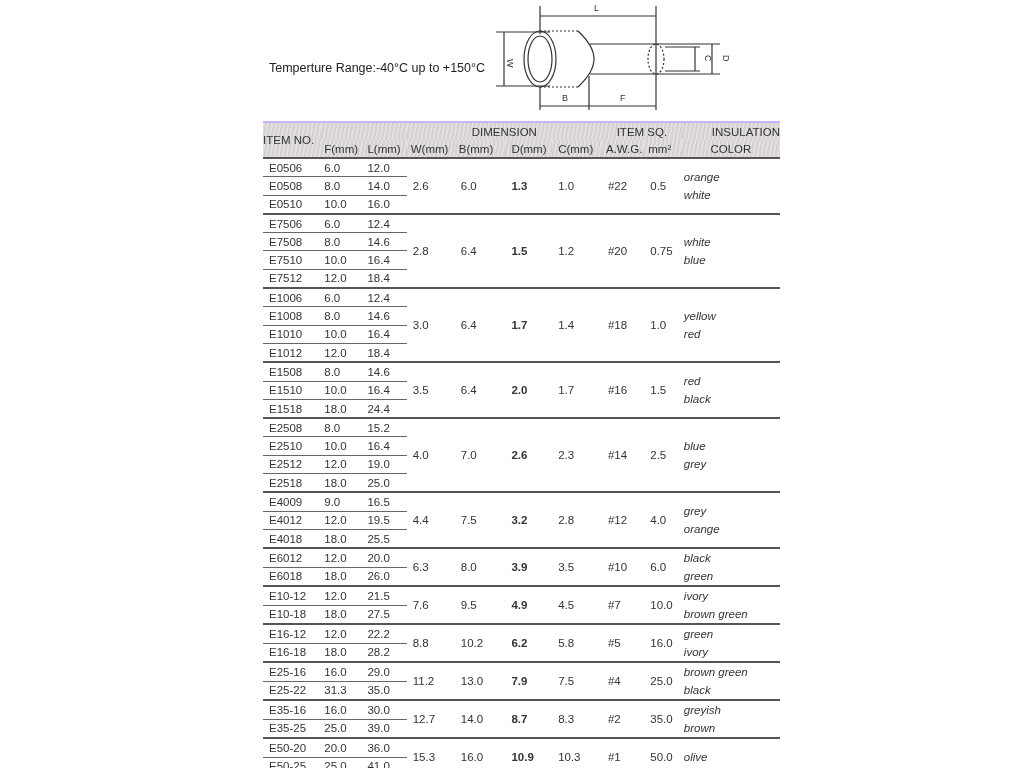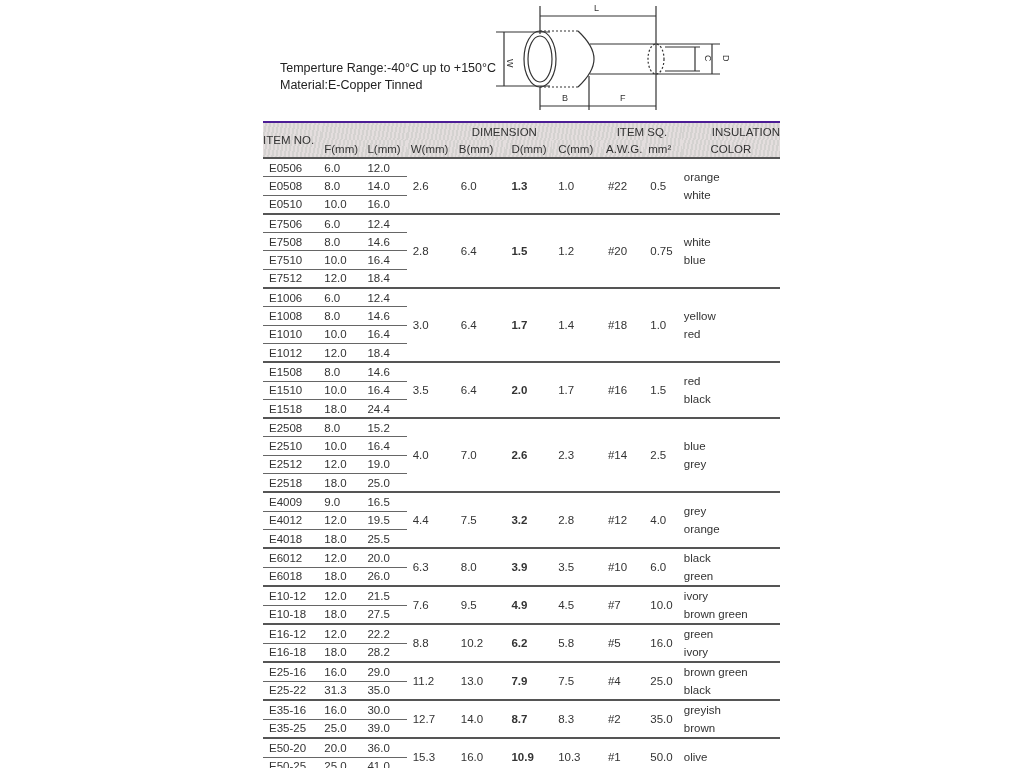--- a/index.html
+++ b/index.html
@@ -1,50 +1,49 @@
 <!DOCTYPE html>
 <html><head>
 <meta charset="utf-8">
 <style>
   html, body { margin: 0; padding: 0; }
   body {
     width: 1024px; height: 768px; background: #ffffff; position: relative; overflow: hidden;
     font-family: "Liberation Sans", sans-serif; color: #222;
   }
   .specs {
-    position: absolute; left: 280px; top: 60px; font-size: 12.5px; line-height: 16.5px; color: #222;
+    position: absolute; left: 269px; top: 60px; font-size: 12.5px; line-height: 16.5px; color: #222;
   }
   .specs div { white-space: nowrap; }
   .diagram { position: absolute; left: 490px; top: 0px; width: 250px; height: 120px; }
   .table-wrap { position: absolute; left: 263px; top: 121px; width: 517px; }
   table { border-collapse: collapse; width: 517px; font-size: 11.5px; color: #333; }
   thead tr.hdr1 th, thead tr.hdr2 th {
     font-weight: normal; color: #333; padding: 0; height: 17px;
     background: repeating-linear-gradient(100deg, #e4dede 0px, #e4dede 2px, #d4d2d0 2px, #d4d2d0 4px);
   }
-  thead tr.hdr1 { border-top: 2px solid #4c1d95; }
+  thead tr.hdr1 { border-top: 2px solid #c4b5fd; }
   thead tr.hdr2 { border-bottom: 2px solid #555; }
   td { padding: 0; height: 17.3px; vertical-align: middle; }
   td.item { width: 70px; padding-left: 6px; }
   td.f { width: 48px; padding-left: 3px; }
   td.l { width: 45px; padding-left: 2px; }
   td.c { text-align: left; padding-left: 6px; }
   td.w { width: 48px; } td.b { width: 56px; } td.d { width: 46px; font-weight: bold; } td.cc { width: 52px; } td.awg { width: 38px; } td.mm { width: 40px; }
-  td.color { line-height: 18px; padding-left: 2px; }
+  td.color { line-height: 18px; padding-left: 2px; font-style: italic; }
   tr.sub td.item, tr.sub td.f, tr.sub td.l { border-bottom: 1px solid #666; }
   tr.grp-end td { border-bottom: 2px solid #555; }
   td.span-cell { border-bottom: 2px solid #555; }
   th.left { text-align: left; padding-left: 6px; }
 </style>
 </head>
 <body>
 
 <div class="specs">
   <div>Temperture Range:-40°C up to +150°C</div>
-  <div>Material:E-Copper Tinned</div>
 </div>
 
 <div class="diagram">
   <svg width="250" height="120" viewBox="0 0 250 120" xmlns="http://www.w3.org/2000/svg">
     <g stroke="#333" stroke-width="1.2" fill="none">
 
       <line x1="50" y1="6" x2="50" y2="34"></line>
       <line x1="166" y1="6" x2="166" y2="110"></line>
       <line x1="50" y1="16" x2="166" y2="16"></line>
 

